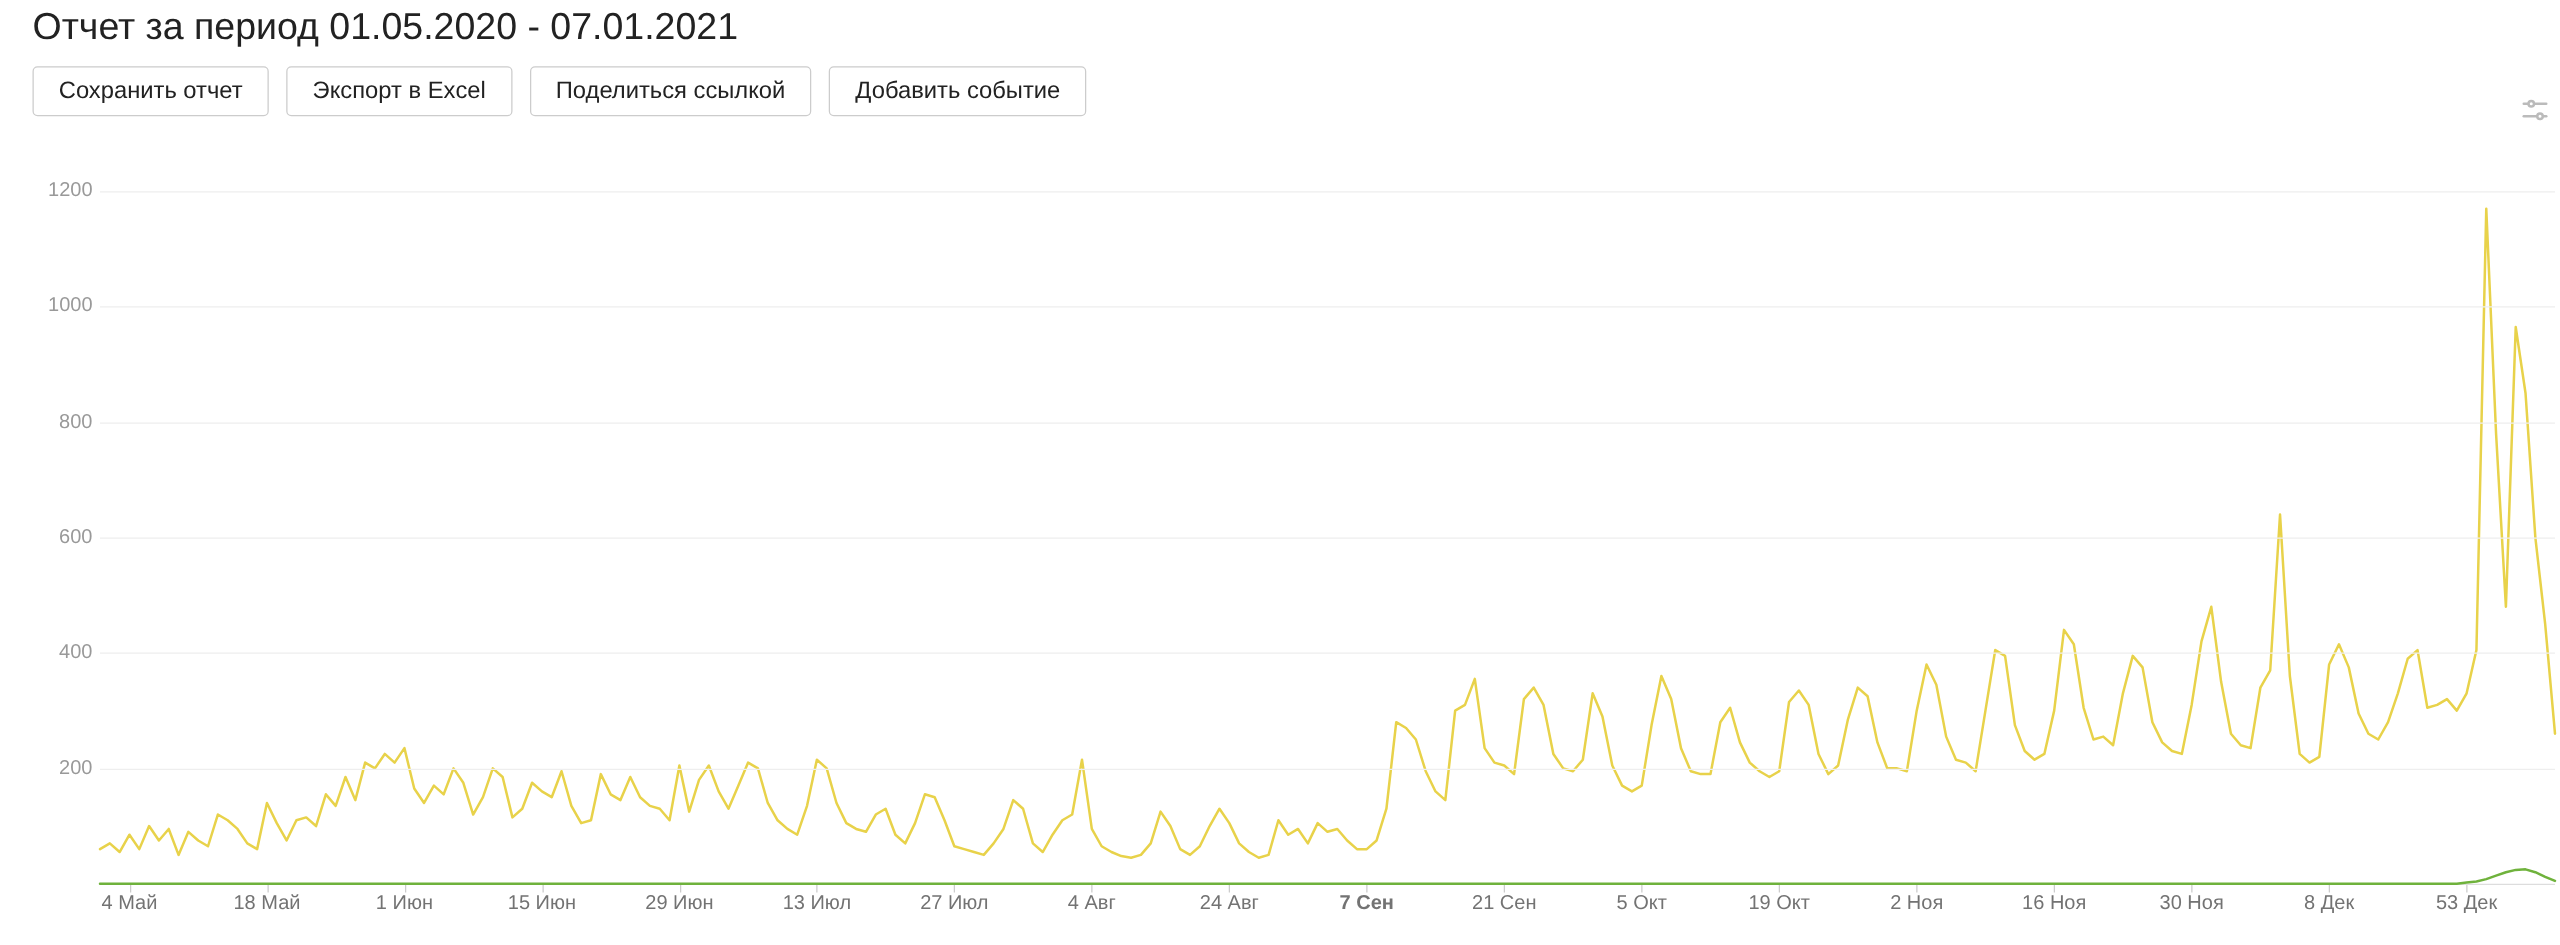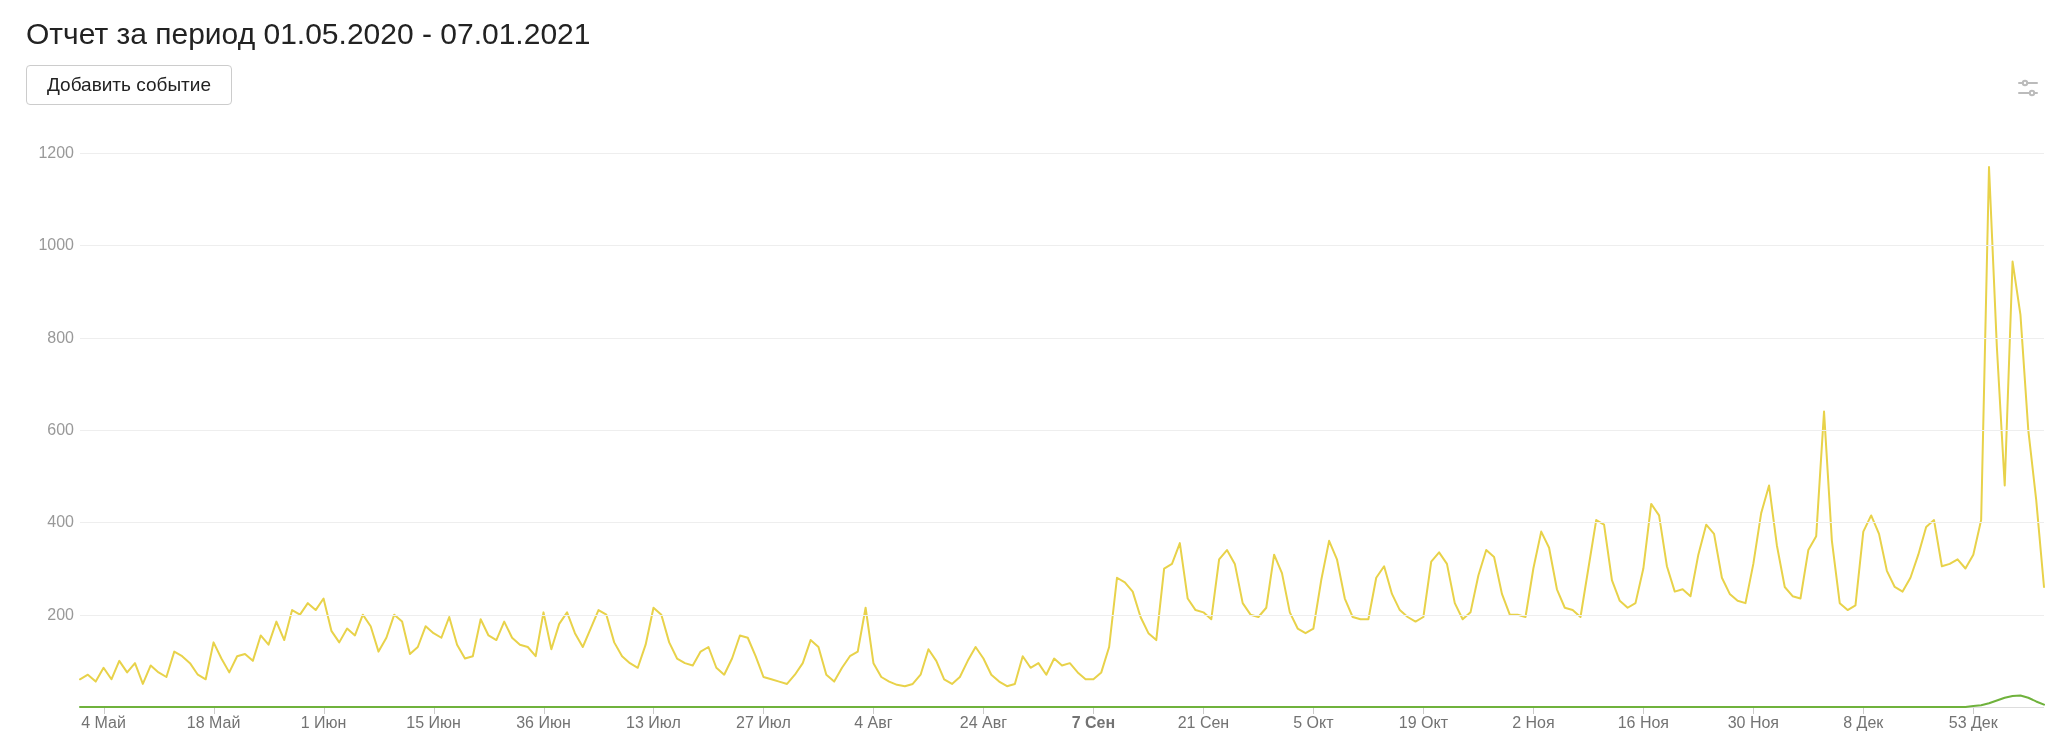--- a/index.html
+++ b/index.html
@@ -7,21 +7,21 @@
     padding: 0;
     width: 2048px;
     height: 756px;
     font-family: Arial, "Helvetica Neue", Helvetica, sans-serif;
     color: #222;
     background: #fff;
     position: relative;
     overflow: hidden;
   }
   .header {
-    padding: 17px 26px 0 26px;
+    padding: 5px 26px 0 26px;
   }
   .title {
     font-size: 30px;
     font-weight: 400;
     margin: 0 0 14px 0;
     color: #222;
   }
   .toolbar {
     display: flex;
     gap: 14px;
@@ -105,20 +105,23 @@
     left: 0; top: 0; width: 100%; height: 100%;
     overflow: visible;
   }
 </style>
 </head>
 <body>
 
 <div class="header">
   <h1 class="title">Отчет за период 01.05.2020 - 07.01.2021</h1>
   <div class="toolbar">
+    <button class="btn">Сохранить отчет</button>
+    <button class="btn">Экспорт в Excel</button>
+    <button class="btn">Поделиться ссылкой</button>
     <button class="btn">Добавить событие</button>
   </div>
 </div>
 
 <div class="settings-icon">
   <svg viewBox="0 0 24 24" fill="none" stroke="currentColor" stroke-width="2" stroke-linecap="round">
     <line x1="3" y1="7" x2="21" y2="7"></line>
     <circle cx="9" cy="7" r="2.2" fill="#fff"></circle>
     <line x1="3" y1="17" x2="21" y2="17"></line>
     <circle cx="16" cy="17" r="2.2" fill="#fff"></circle>
@@ -147,21 +150,21 @@
   <div class="x-axis" id="x-axis">
       <div class="x-tick" style="left: 1.2%;"></div>
       <div class="x-label" style="left: 1.2%;">4 Май</div>
       <div class="x-tick" style="left: 6.8%;"></div>
       <div class="x-label" style="left: 6.8%;">18 Май</div>
       <div class="x-tick" style="left: 12.4%;"></div>
       <div class="x-label" style="left: 12.4%;">1 Июн</div>
       <div class="x-tick" style="left: 18%;"></div>
       <div class="x-label" style="left: 18%;">15 Июн</div>
       <div class="x-tick" style="left: 23.6%;"></div>
-      <div class="x-label" style="left: 23.6%;">36 Июн</div>
+      <div class="x-label" style="left: 23.6%;">29 Июн</div>
       <div class="x-tick" style="left: 29.2%;"></div>
       <div class="x-label" style="left: 29.2%;">13 Июл</div>
       <div class="x-tick" style="left: 34.8%;"></div>
       <div class="x-label" style="left: 34.8%;">27 Июл</div>
       <div class="x-tick" style="left: 40.4%;"></div>
       <div class="x-label" style="left: 40.4%;">4 Авг</div>
       <div class="x-tick" style="left: 46%;"></div>
       <div class="x-label" style="left: 46%;">24 Авг</div>
       <div class="x-tick" style="left: 51.6%;"></div>
       <div class="x-label" style="left: 51.6%; font-weight: bold;">7 Сен</div>

